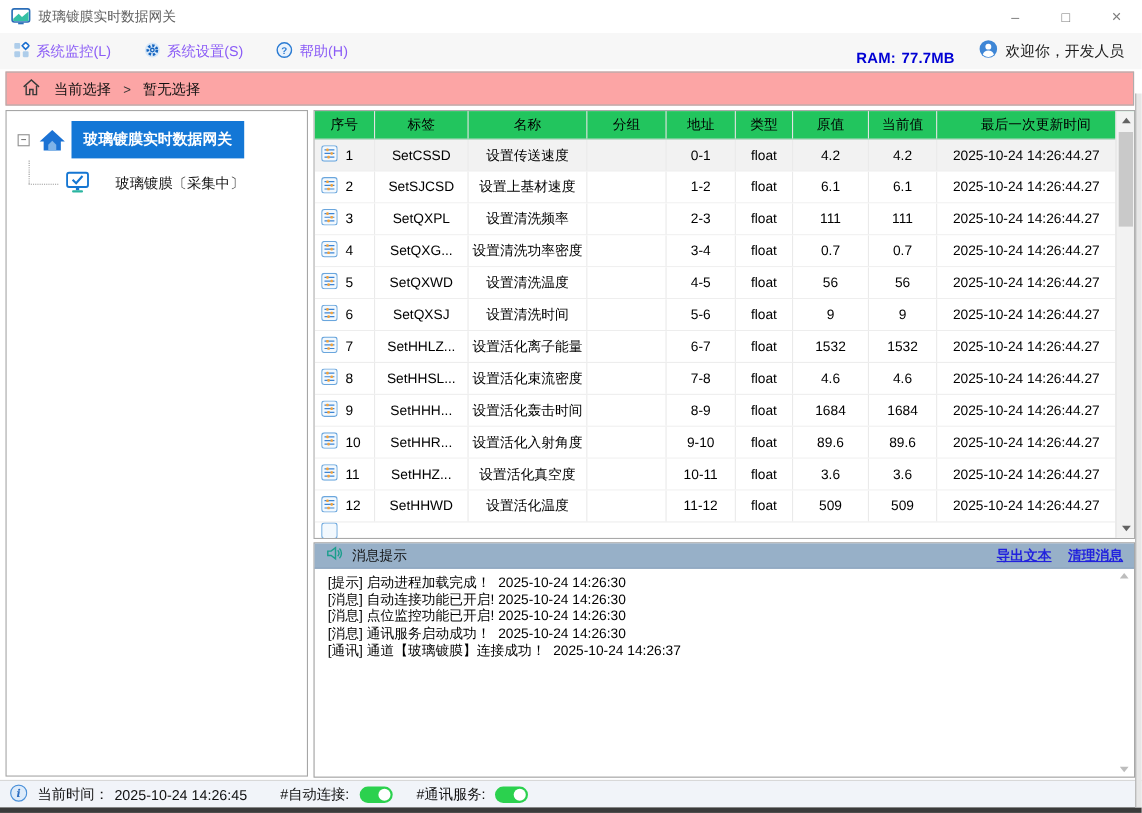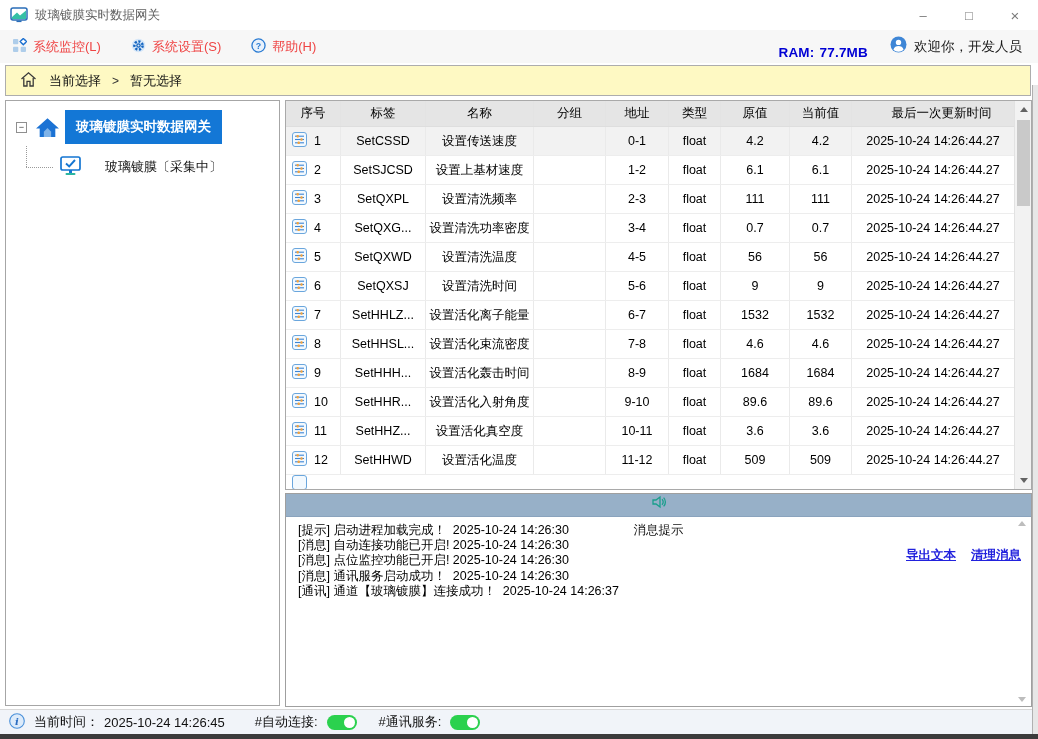--- a/index.html
+++ b/index.html
@@ -13,46 +13,46 @@
     background:#fff; display:flex; align-items:center; }
   .titlebar .appicon { margin-left:10px; display:flex; }
   .titlebar .title { margin-left:7px; font-size:12.5px; color:#5f5f5f; }
   .win-controls { margin-left:auto; display:flex; height:30px; }
   .win-btn { width:46px; height:30px; display:flex; align-items:center; justify-content:center;
     color:#7b7b7b; font-size:13px; cursor:default; }
   
   .menubar { position:absolute; top:30px; left:0; width:1038px; height:33px;
     background:#f7f7f7; display:flex; align-items:center; padding-left:12px; }
   .menu-item { display:flex; align-items:center; gap:6px; margin-right:30px;
-    font-size:13px; color:#ef4444;text-align:center; }
+    font-size:13px; color:#8b5cf6;text-align:center; }
   .menu-right { position:absolute; right:16px; display:flex; align-items:center; gap:7px; }
   .ram { color:#0000d4; font-weight:bold; font-size:13.5px; letter-spacing:.2px;margin-top:11px; }
   .welcome { font-size:13.5px; color:#1a1a1a; }
   
   .breadcrumb { position:absolute; top:65px; left:5px; width:1026px; height:31px;
-    border:1px solid #adadad; background:#fef9c3; display:flex; align-items:center;
+    border:1px solid #adadad; background:#fca5a5; display:flex; align-items:center;
     gap:11px; padding-left:13px; font-size:13px; color:#111; }
   .crumb-sep { color:#333; font-size:12px; }
   
   .tree-panel { position:absolute; top:100px; left:5px; width:275px; height:606px;
     border:1px solid #a6a6a6; background:#fff; }
   .tree-root { position:absolute; top:9px; left:10px; display:flex; align-items:center; }
   .expander { width:11px; height:11px; border:1px solid #8f8f8f; background:#fff;
     font-size:9px; line-height:9px; text-align:center; color:#333; flex:0 0 auto; }
   .tree-root .homeicon { margin-left:8px; display:flex; }
   .root-label { margin-left:5px; background:#1377d6; color:#fff; font-weight:bold;
     font-size:13.5px; padding:8px 11px; white-space:nowrap; }
   .dot-v { position:absolute; left:20px; top:45px; height:21px; border-left:1px dotted #9a9a9a; }
   .dot-h { position:absolute; left:20px; top:66px; width:27px; border-top:1px dotted #9a9a9a; }
   .tree-child { position:absolute; top:53px; left:53px; display:flex; align-items:center;
     gap:23px; height:26px; font-size:13px; color:#111; }
   
   .table-panel { position:absolute; top:100px; left:285px; width:747px; height:390px;
     border:1px solid #a9a9a9; background:#fff; overflow:hidden; }
-  .thead { display:flex; height:26px; border-bottom:1px solid #dedede; background:#e5e5e5; }
+  .thead { display:flex; height:26px; border-bottom:1px solid #dedede; background:#22c55e; }
   .th { display:flex; align-items:center; justify-content:center; font-size:12.5px;
     color:#000; border-right:1px solid #e3e3e3; }
   .trow { display:flex; height:29px; border-bottom:1px solid #ededed; background:#fff; }
   .trow.active { background:#f2f2f2; }
   .cell { display:flex; align-items:center; justify-content:center; font-size:12.5px;
     color:#000; border-right:1px solid #eaeaea; overflow:hidden; white-space:nowrap; }
   .c0 { width:55px; } .c1 { width:85px; } .c2 { width:108px; } .c3 { width:72px; }
   .c4 { width:63px; } .c5 { width:52px; } .c6 { width:69px; } .c7 { width:62px; }
   .c8 { flex:1; border-right:none; }
   .cell.c0 { justify-content:flex-start; padding-left:6px; gap:7px; }
@@ -64,21 +64,21 @@
   .tri-up { width:0; height:0; border-left:4px solid transparent; border-right:4px solid transparent;
     border-bottom:5px solid #636363; }
   .tri-down { width:0; height:0; border-left:4px solid transparent; border-right:4px solid transparent;
     border-top:5px solid #636363; }
   .sb-thumb { position:absolute; top:19px; left:2px; width:13px; height:86px; background:#c9c9c9; }
   .sb-arrow.bottom { position:absolute; bottom:0; }
   
   .msg-panel { position:absolute; top:493px; left:285px; width:747px; height:214px;
     border:1px solid #9f9f9f; background:#fff; }
   .msg-header { height:23px; background:#97b0c8; border-bottom:1px solid #8aa3bd;
-    display:flex; align-items:center; gap:8px; padding:0 10px;flex-direction:column; }
+    display:flex; align-items:center; gap:8px; padding:0 10px; }
   .msg-title { font-size:12.5px; color:#101010; }
   .msg-links { margin-left:auto; display:flex; gap:15px; }
   .msg-link { color:#2222dd; font-size:12.5px; font-weight:bold; text-decoration:underline; cursor:pointer; }
   .msg-body { position:relative; padding:6px 12px; height:189px; overflow:hidden; }
   .msg-line { font-size:12.5px; line-height:15.2px; color:#000; white-space:pre; }
   .msg-scroll-up { position:absolute; top:4px; right:5px; }
   .msg-scroll-down { position:absolute; bottom:4px; right:5px; }
   .tri-up.faint, .tri-down.faint { border-bottom-color:#bdbdbd; border-top-color:#bdbdbd; }
   
   .statusbar { position:absolute; top:709px; left:0; width:1038px; height:25px;

